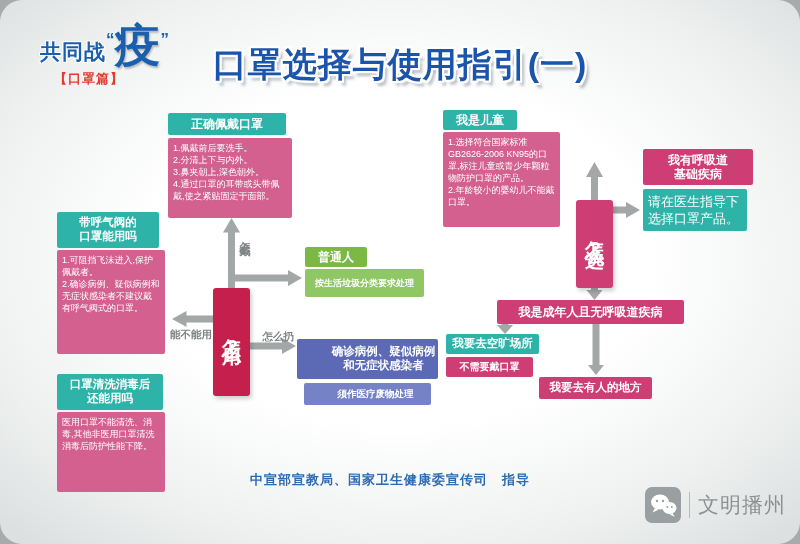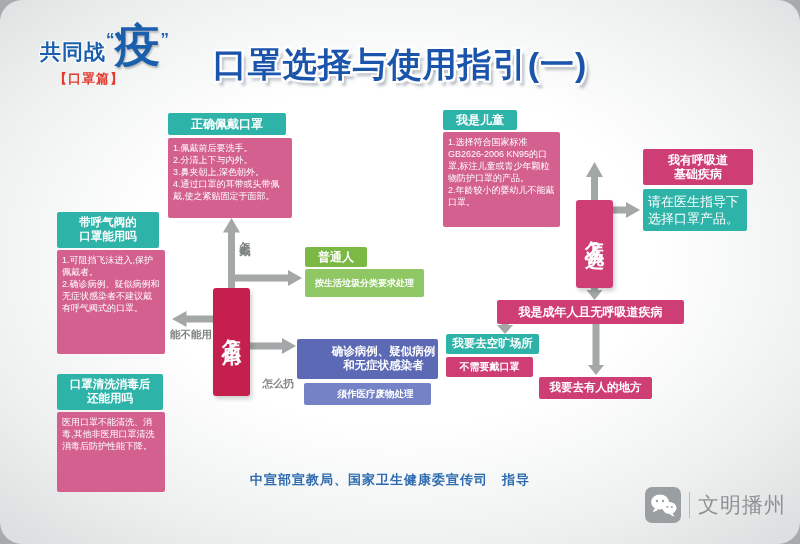--- a/index.html
+++ b/index.html
@@ -72,21 +72,21 @@
       <polygon points="505,334 497,325 513,325" fill="#a3a7a7"></polygon>
     </g>
     <g>
       <line x1="596" y1="322" x2="596" y2="366" stroke="#a3a7a7" stroke-width="7"></line>
       <polygon points="596,375 588,365 604,365" fill="#a3a7a7"></polygon>
     </g>
   </svg>
 
   <div class="vlabel" style="left:237px;top:232px;">怎么戴</div>
   <div class="hlabel" style="left:150px;top:328px;width:62px;">能不能用</div>
-  <div class="hlabel" style="left:250px;top:330px;width:44px;margin-top:47px;">怎么扔</div>
+  <div class="hlabel" style="left:250px;top:330px;width:44px;">怎么扔</div>
 
   <div class="logo">
     <div class="logo-line">
       <span class="logo-prefix">共同战</span>
       <span class="logo-q">“</span>
       <span class="logo-yi">疫</span>
       <span class="logo-q">”</span>
     </div>
     <div class="logo-tag">【口罩篇】</div>
   </div>

